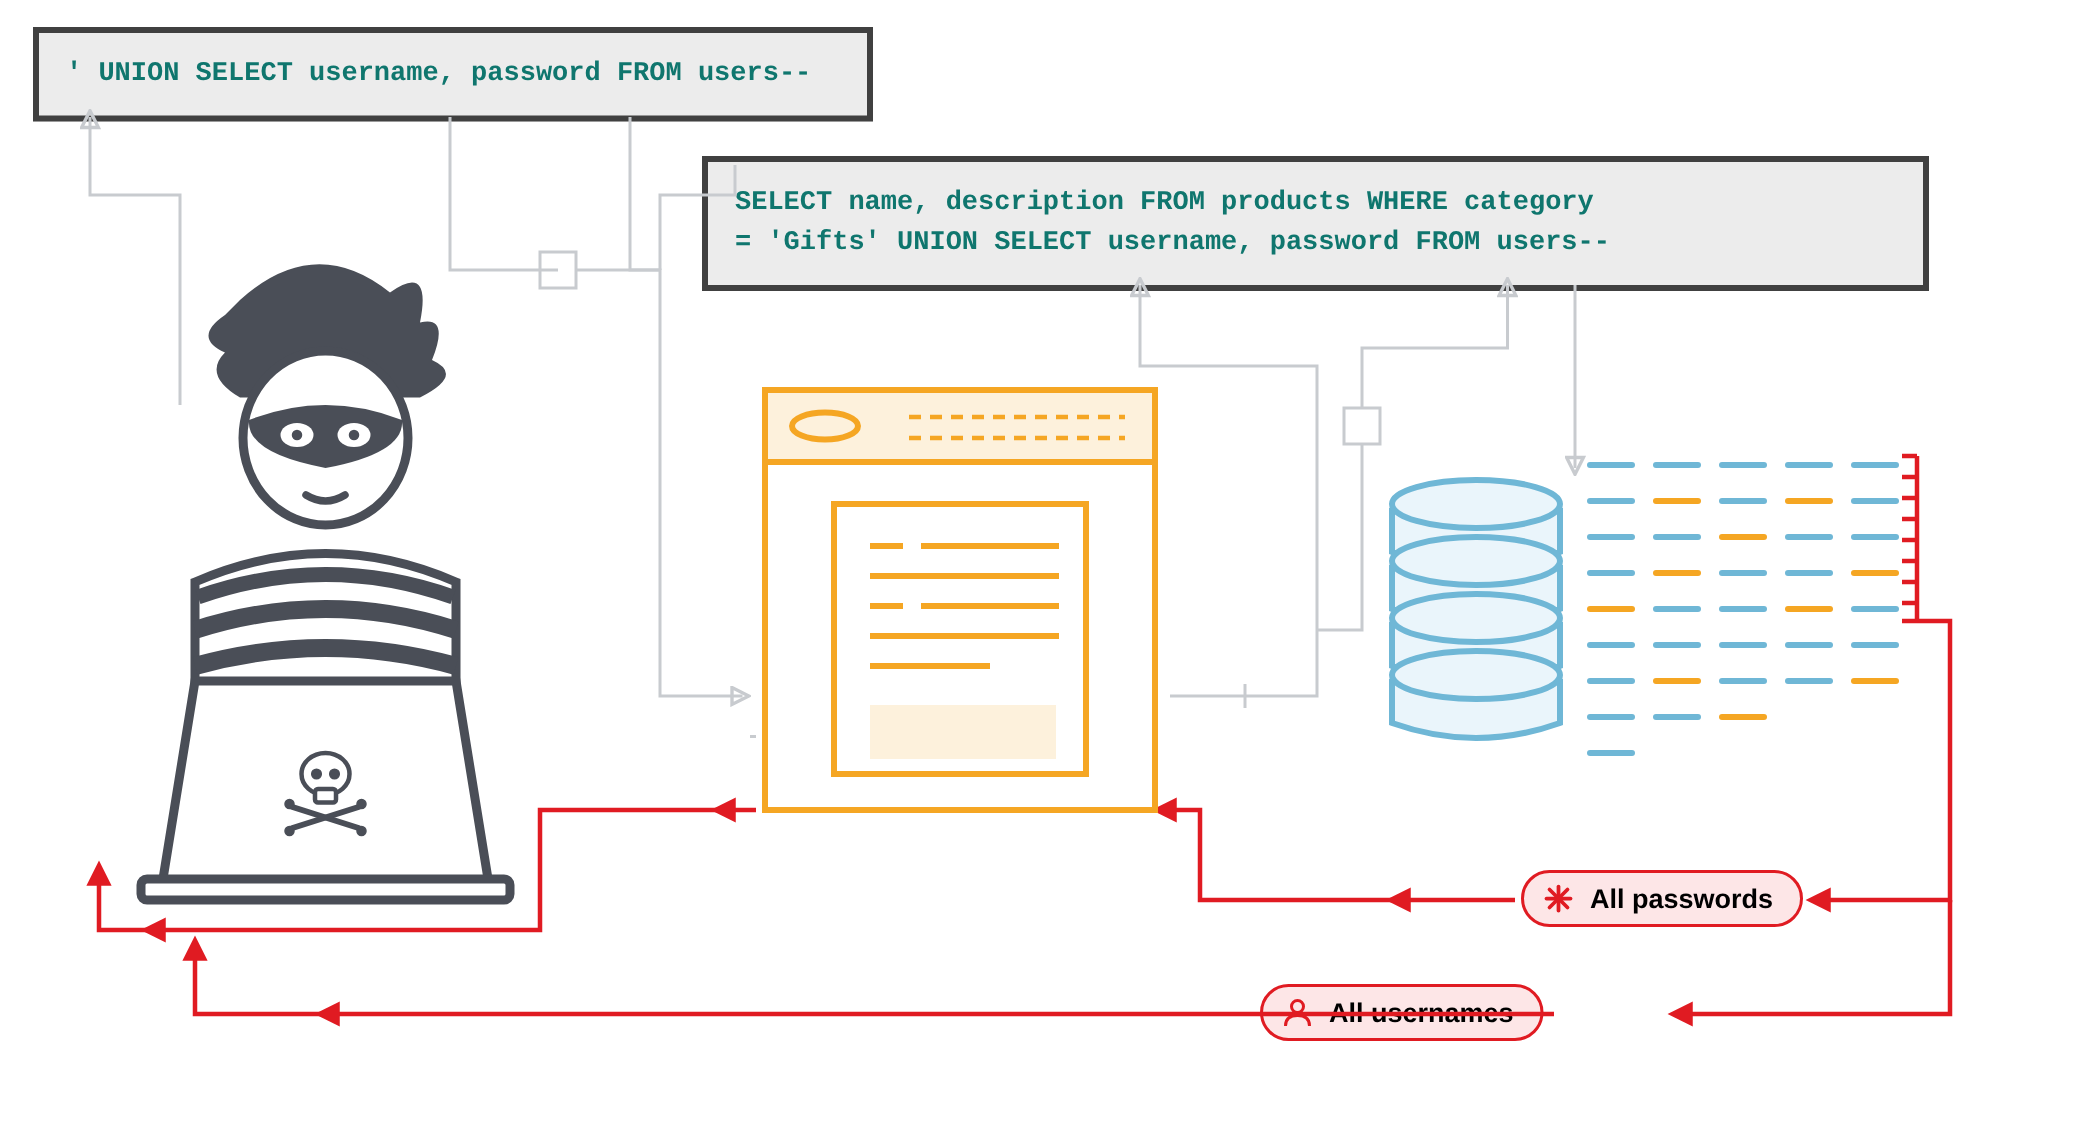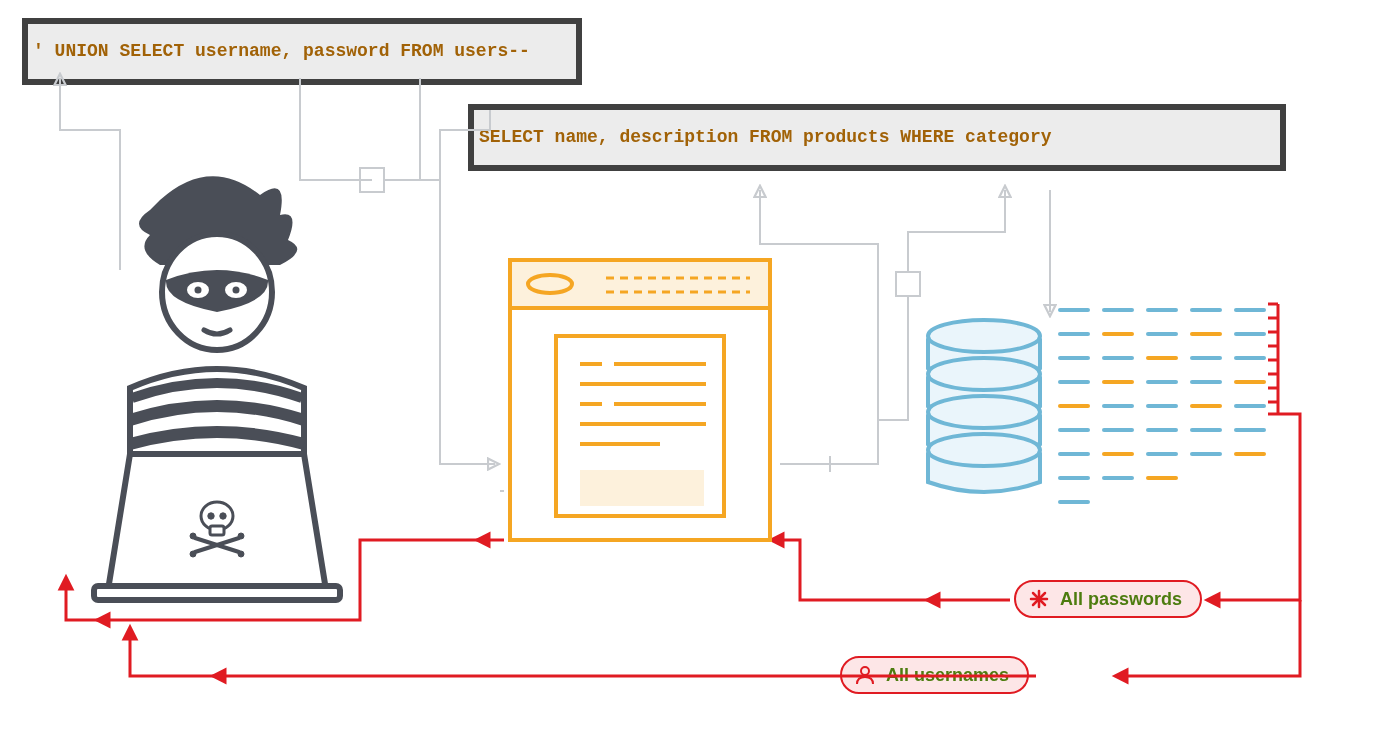--- a/index.html
+++ b/index.html
@@ -1,42 +1,43 @@
 <!DOCTYPE html>
 <html><head>
 <meta charset="utf-8">
 <style>
   html,body{margin:0;padding:0;}
   body{width:1394px;height:748px;background:#ffffff;position:relative;font-family:Arial,Helvetica,sans-serif;}
   svg{position:absolute;top:0;left:0;}
   .code-box{
-    position:absolute;background:#ececec;border:6px solid #404040;
-    font-family:"Courier New",monospace;font-weight:bold;color:#a16207;
-    padding:14px 5px;font-size:18px;line-height:1.5;box-sizing:border-box;
+    position:absolute;background:#ececec;border:4px solid #404040;
+    font-family:"Courier New",monospace;font-weight:bold;color:#0f766e;
+    padding:14px 18px;font-size:18px;line-height:1.5;box-sizing:border-box;
   }
   .submit-label{
     position:absolute;font-family:Arial,Helvetica,sans-serif;font-weight:bold;
     color:#f5a623;font-size:17px;letter-spacing:1px;
   }
   .pill{
     position:absolute;border:2px solid #e01b22;border-radius:22px;background:#fde6e7;
-    color:#4d7c0f;font-weight:bold;font-size:18px;display:flex;align-items:center;
+    color:#000000;font-weight:bold;font-size:18px;display:flex;align-items:center;
     padding:6px 18px 6px 12px;gap:10px;box-sizing:border-box;
   }
   .pill svg{position:static;}
 </style>
 </head>
 <body>
 
 <div class="code-box" style="left:22px;top:18px;width:560px;">
   <span>' UNION SELECT username, password FROM users--</span>
 </div>
 
 <div class="code-box" style="left:468px;top:104px;width:818px;">
   <span>SELECT name, description FROM products WHERE category</span><br>
+  <span>= 'Gifts' UNION SELECT username, password FROM users--</span>
 </div>
 
 <div class="submit-label" style="left:617px;top:484px;">SUBMIT</div>
 
 <div class="pill" style="left:1014px;top:580px;">
   <svg width="22" height="22" viewBox="0 0 22 22">
     <g stroke="#e01b22" stroke-width="2.5" stroke-linecap="round">
       <line x1="11" y1="3" x2="11" y2="19"></line>
       <line x1="3" y1="11" x2="19" y2="11"></line>
       <line x1="5" y1="5" x2="17" y2="17"></line>

